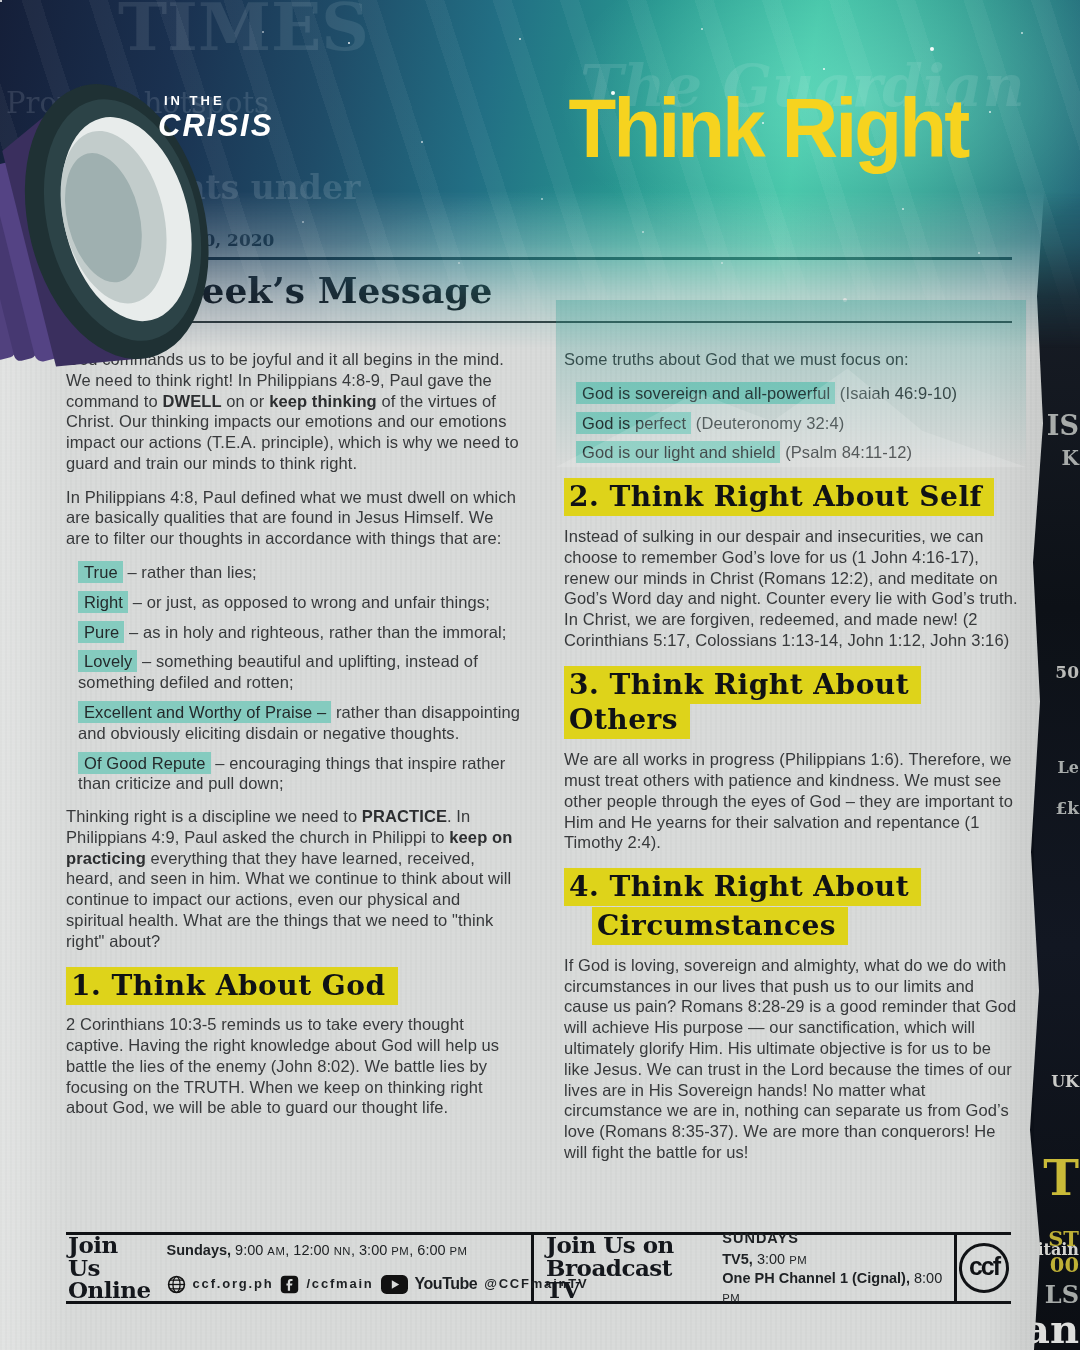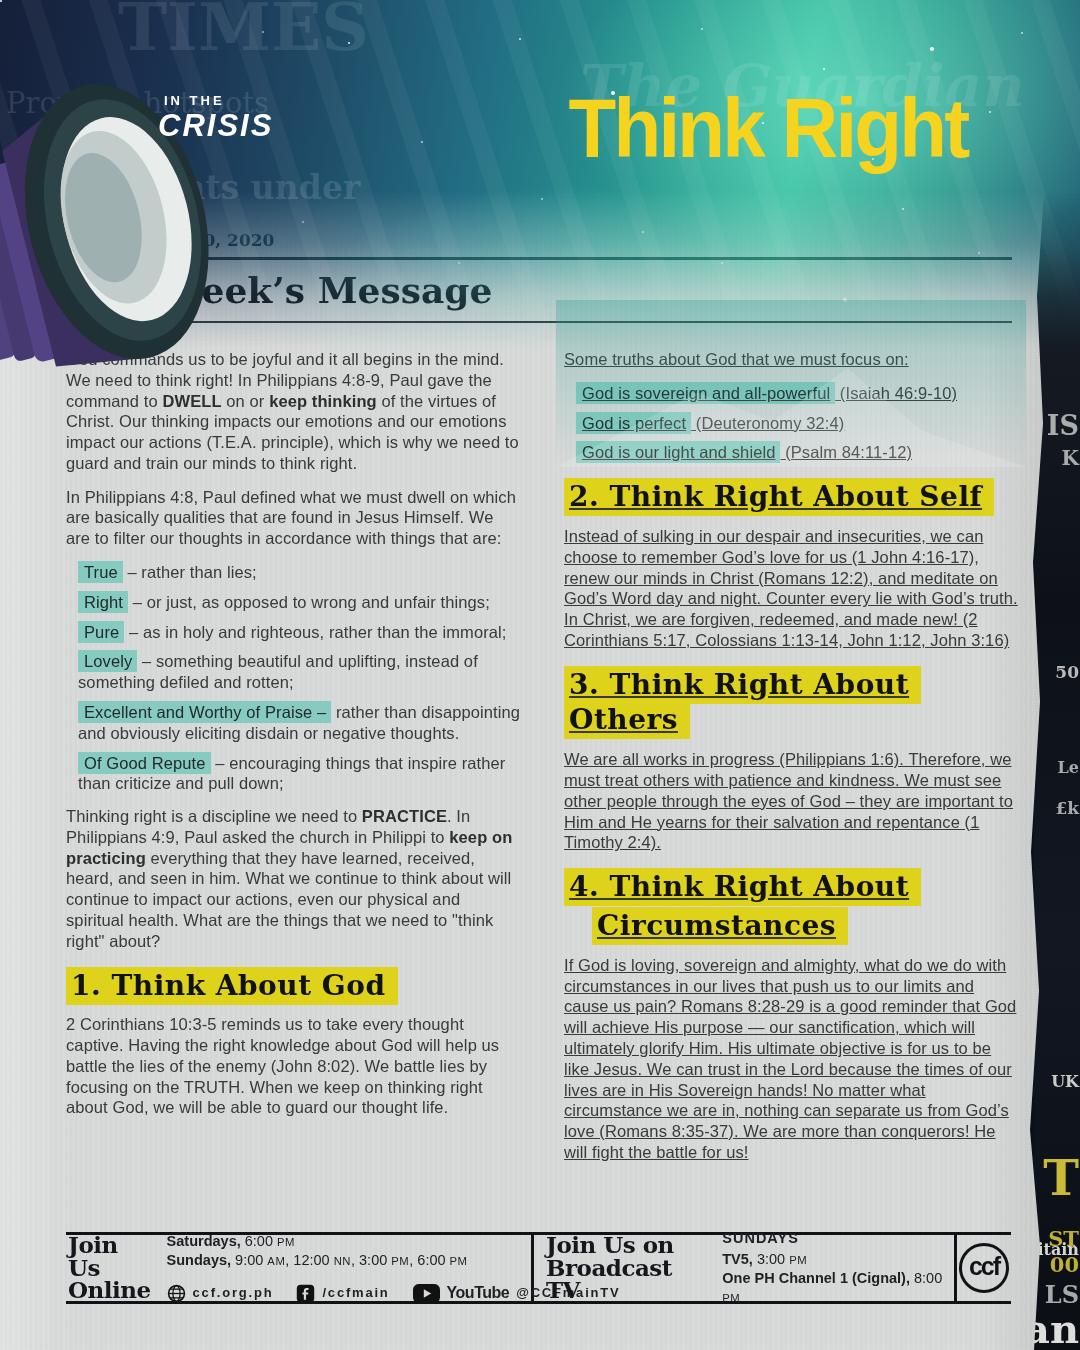--- a/index.html
+++ b/index.html
@@ -85,21 +85,21 @@
   .m-date{font-family:"DejaVu Serif",serif;font-weight:bold;font-size:17px;color:#14171c;margin-bottom:7px;}
   .rule{height:3px;background:#12222a;margin-right:8px;}
   .lwm{font-family:"DejaVu Serif",serif;font-weight:bold;font-size:36px;color:#14171c;
        margin:9px 0 10px;letter-spacing:0;}
   .rule2{height:2px;background:#30383a;margin-right:8px;}
 
   
   .columns{display:flex;gap:42px;margin-top:26px;}
   .col{color:#37393b;font-size:16.5px;line-height:1.26;letter-spacing:.1px;}
   .col-left{width:456px;}
-  .col-right{width:456px;text-decoration:underline;}
+  .col-right{width:456px;}
   .para{margin:0 0 13px 0;}
   .seg-b{font-weight:bold;color:#2c2e30;}
   .seg-teal{background:#85cbbf;color:#24292b;padding:2px 5px 2px 6px;
             -webkit-box-decoration-break:clone;box-decoration-break:clone;}
   .hl-list{margin:2px 0 12px 0;}
   .hl-item{margin:0 0 9px 12px;}
   .sec-h{font-family:"DejaVu Serif",serif;font-weight:bold;font-size:28px;color:#101215;
          margin:16px 0 11px 0;line-height:1.28;letter-spacing:.5px;}
   .hl-y{background:#ded31a;padding:2px 12px 3px 5px;
         -webkit-box-decoration-break:clone;box-decoration-break:clone;}
@@ -109,21 +109,21 @@
   .footer{position:absolute;left:66px;top:1040px;width:945px;display:flex;align-items:stretch;
           border-top:3px solid #101215;border-bottom:3px solid #101215;height:66px;color:#1d2023;}
   .f-box{display:flex;align-items:center;}
   .f-online{width:463px;border-right:3px solid #101215;padding-left:2px;}
   .f-tv{width:408px;border-right:3px solid #101215;padding-left:12px;}
   .f-title{font-family:"DejaVu Serif",serif;font-weight:bold;font-size:23px;line-height:.98;
            letter-spacing:-.5px;color:#14171c;}
   .f-right{margin-left:16px;font-size:14.5px;line-height:1.3;}
   .f-line .seg-b{font-weight:bold;color:#1d2023;}
   .seg-sc{font-size:.78em;letter-spacing:.5px;}
-  .f-links{display:flex;align-items:center;gap:23px;margin-top:14px;}
+  .f-links{display:flex;align-items:center;gap:7px;margin-top:14px;}
   .f-link{display:inline-flex;align-items:center;gap:7px;}
   .f-label{font-size:13px;font-weight:bold;letter-spacing:1.8px;color:#1d2023;}
   .yt-word{font-size:16px;font-weight:bold;letter-spacing:-.5px;}
   .f-day{font-weight:bold;font-size:14.5px;letter-spacing:1px;margin-bottom:2px;}
   .f-logo{flex:1;display:flex;align-items:center;justify-content:center;}
   .ccf-circle{width:50px;height:50px;border:3.5px solid #101215;border-radius:50%;
               display:flex;align-items:center;justify-content:center;font-weight:bold;
               font-size:25px;letter-spacing:-2px;color:#101215;padding-bottom:3px;box-sizing:border-box;}
 </style>
 </head>
@@ -195,21 +195,20 @@
         </div>
       </div>
 
       <div class="footer">
         <div class="f-box f-online">
           <div class="f-title">
             <div>Join Us</div>
             <div>Online</div>
           </div>
           <div class="f-right">
-            <div class="f-line" id="sched-0"><span class="seg-b">Saturdays,</span><span> 6:00 </span><span class="seg-sc">PM</span></div>
             <div class="f-line" id="sched-1"><span class="seg-b">Sundays,</span><span> 9:00 </span><span class="seg-sc">AM</span><span>, 12:00 </span><span class="seg-sc">NN</span><span>, 3:00 </span><span class="seg-sc">PM</span><span>, 6:00 </span><span class="seg-sc">PM</span></div>
             <div class="f-links">
               <span class="f-link">
                 <svg viewBox="0 0 24 24" width="19" height="19">
                     <circle cx="12" cy="12" r="10" fill="none" stroke="#111" stroke-width="2"></circle>
                     <ellipse cx="12" cy="12" rx="4.5" ry="10" fill="none" stroke="#111" stroke-width="1.6"></ellipse>
                     <line x1="2" y1="12" x2="22" y2="12" stroke="#111" stroke-width="1.6"></line>
                     <line x1="3.5" y1="6.5" x2="20.5" y2="6.5" stroke="#111" stroke-width="1.6"></line>
                     <line x1="3.5" y1="17.5" x2="20.5" y2="17.5" stroke="#111" stroke-width="1.6"></line>
                   </svg>

